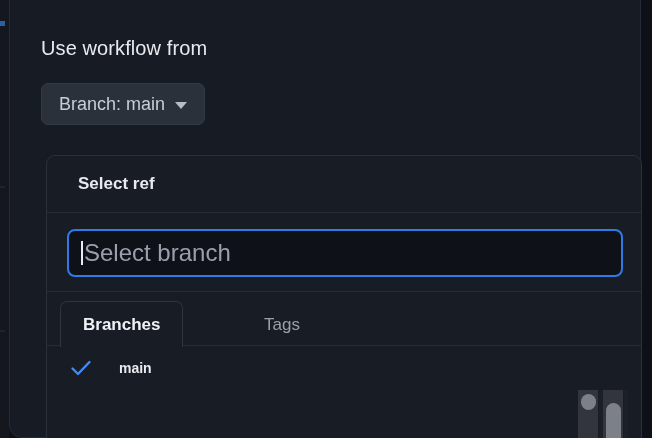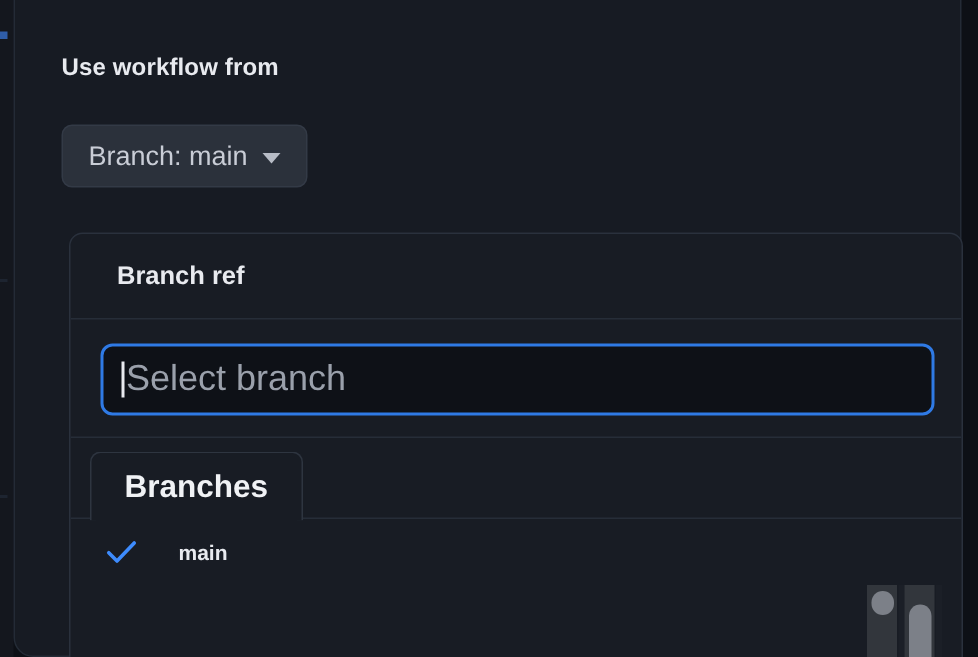--- a/index.html
+++ b/index.html
@@ -67,22 +67,22 @@
     top: 0;
     right: 0;
     bottom: 0;
   }
 
   
   .section-title {
     position: absolute;
     left: 31px;
     top: 50px;
-    font-size: 16px;
-    font-weight: bold;
+    font-size: 20px;
+    font-weight: normal;
     color: #e8eaef;
     letter-spacing: 0.1px;
     white-space: nowrap;
   }
 
   
   .branch-button {
     position: absolute;
     left: 31px;
     top: 96px;
@@ -184,21 +184,21 @@
     box-sizing: border-box;
   }
   .tab {
     position: absolute;
     top: 9px;
     height: 46px;
     display: flex;
     align-items: center;
     justify-content: center;
     padding: 0 22px;
-    font-size: 21px;
+    font-size: 17px;
     box-sizing: border-box;
     cursor: pointer;
     white-space: nowrap;
   }
   .tab.active {
     left: 13px;
     color: #f0f2f5;
     font-weight: bold;
     background: #181c24;
     border: 1px solid #2e3540;
@@ -300,32 +300,33 @@
       <div class="section-title">Use workflow from</div>
 
       <div class="branch-button">
         <span class="branch-button-label">Branch: main</span>
         <span class="caret-down"></span>
       </div>
 
       <div class="ref-popover">
 
         <div class="popover-header">
-          <div class="popover-header-title">Branch ref</div>
+          <div class="popover-header-title">Select ref</div>
         </div>
 
         <div class="search-area">
           <div class="search-field">
             <span class="caret-bar"></span>
             <span class="search-placeholder">Select branch</span>
           </div>
         </div>
 
         <div class="tab-strip">
           <div class="tab active">Branches</div>
+          <div class="tab inactive">Tags</div>
         </div>
 
         <div class="ref-list">
           <div class="ref-list-item">
             <span class="check-icon">
               <svg width="24" height="24" viewBox="0 0 24 24" fill="none" xmlns="http://www.w3.org/2000/svg" aria-hidden="true">
                 <path d="M3.5 12.5 L9 18 L20.5 6" stroke="#3d8bfd" stroke-width="2.4" stroke-linecap="round" stroke-linejoin="round"></path>
               </svg>
             </span>
             <span class="ref-list-label">main</span>

